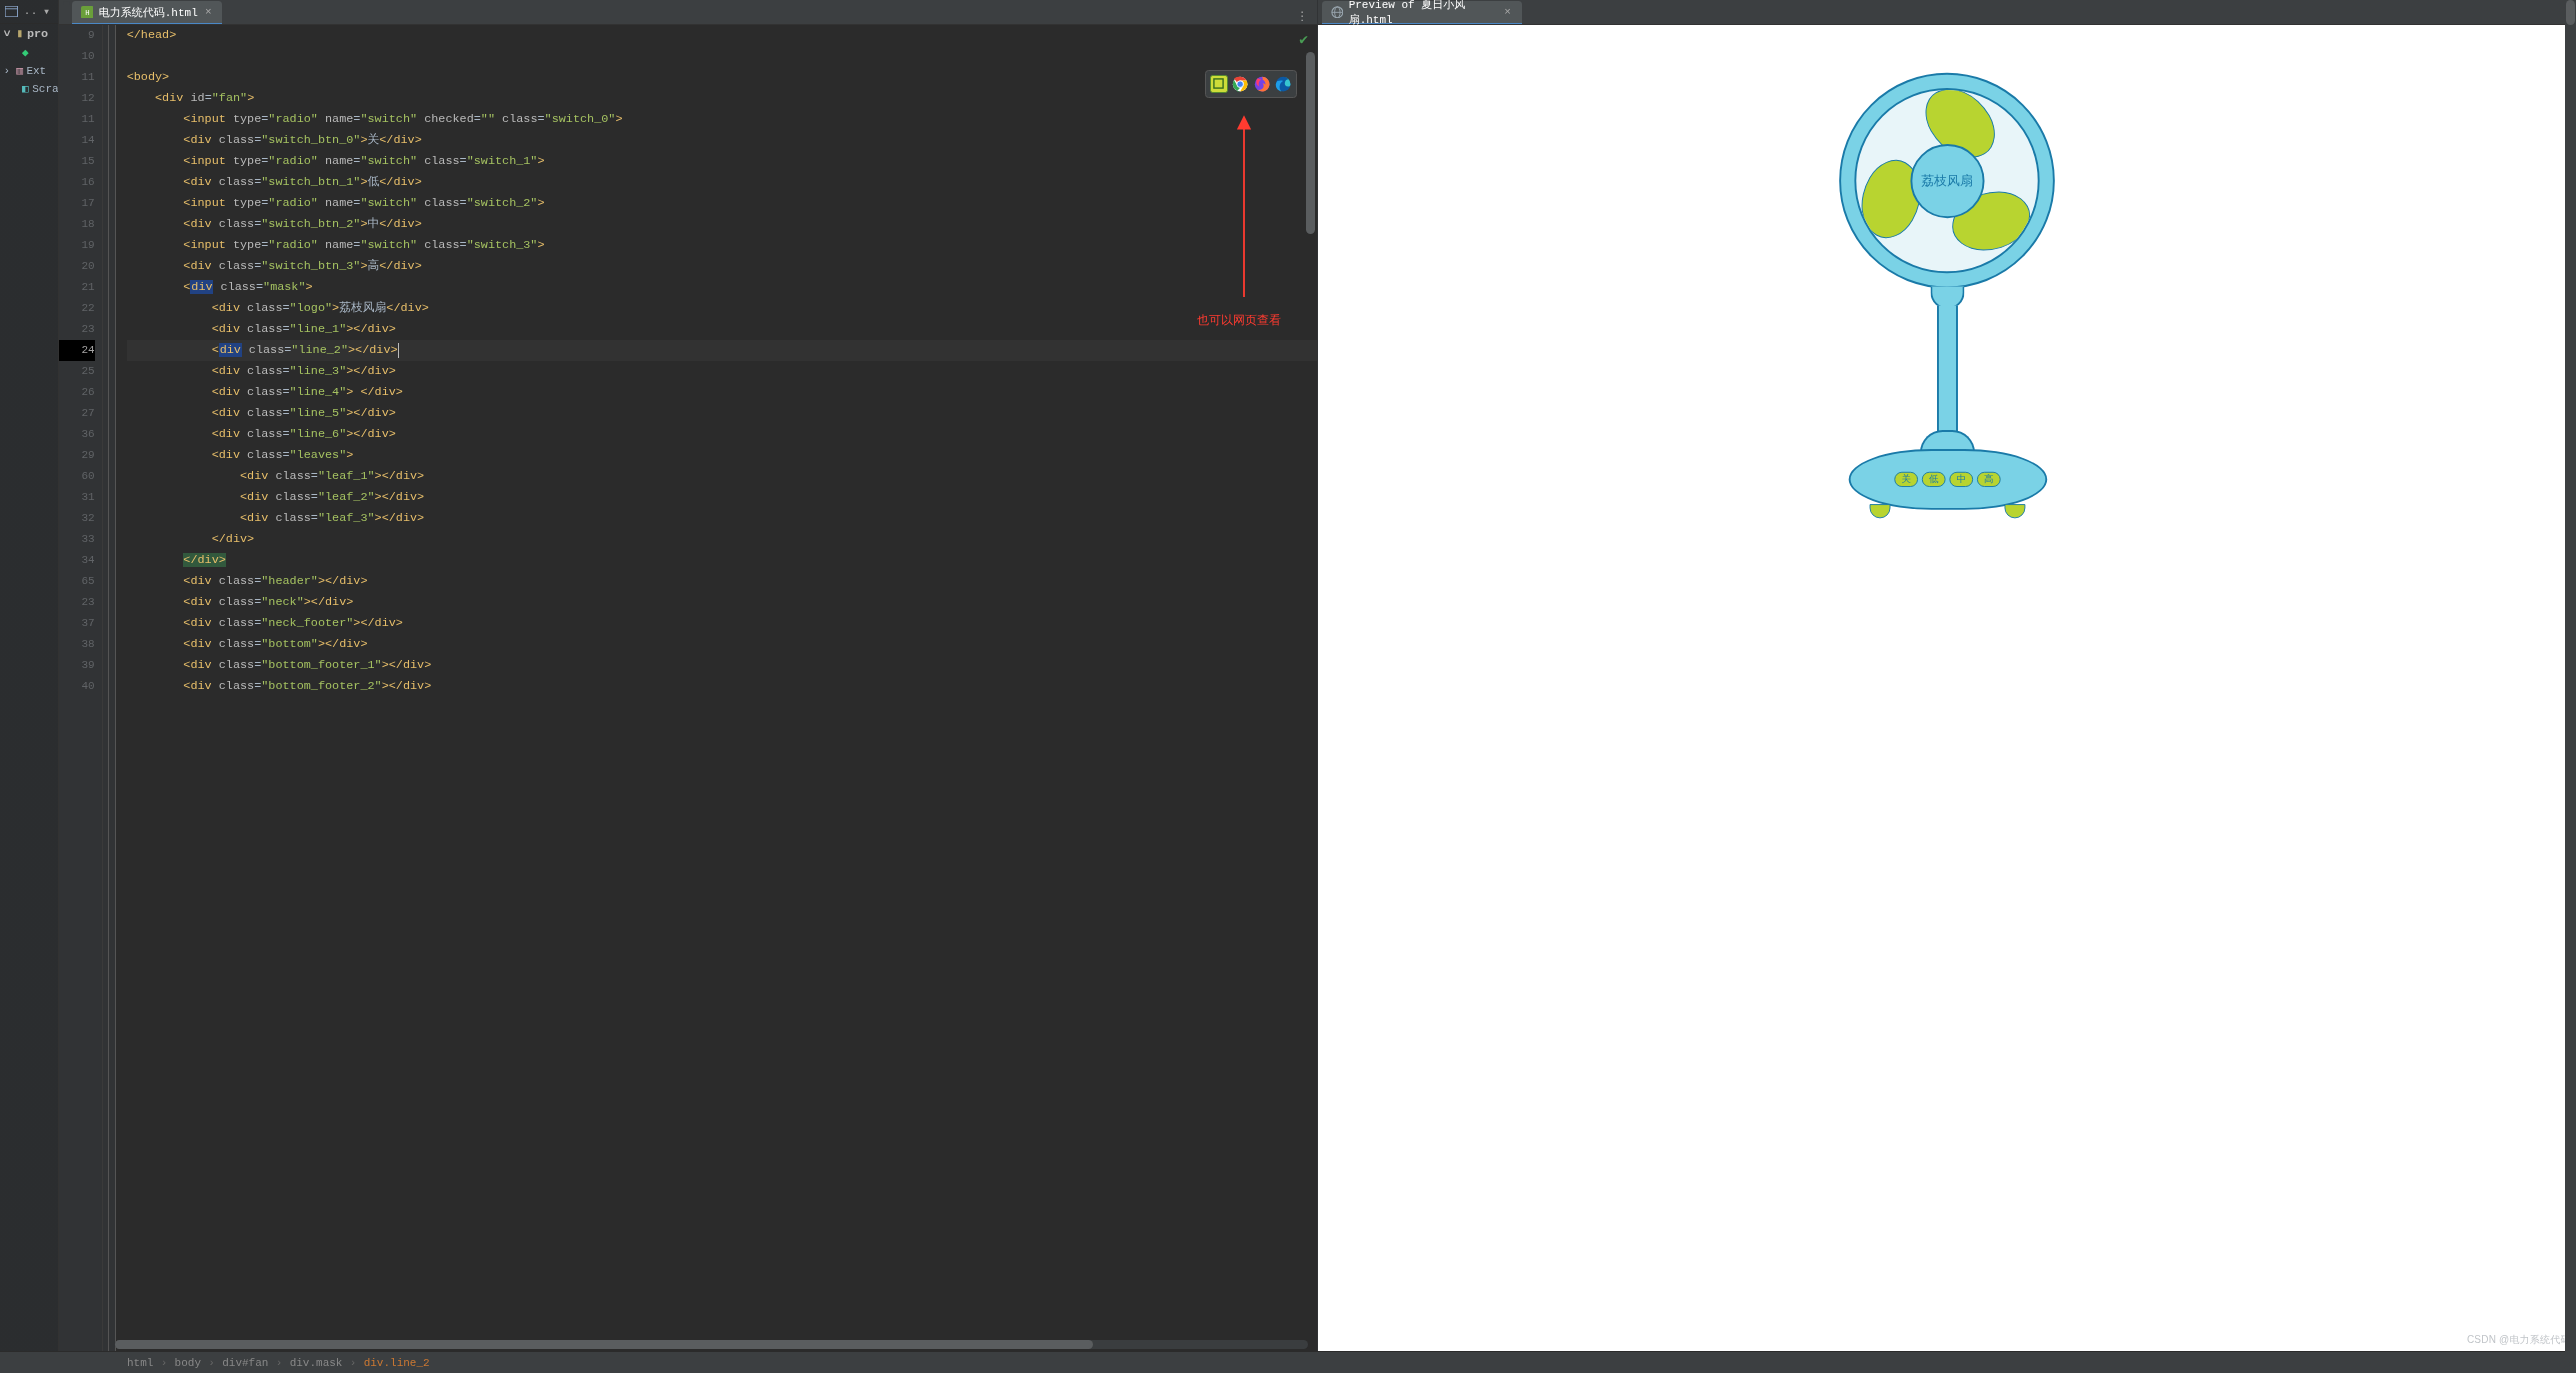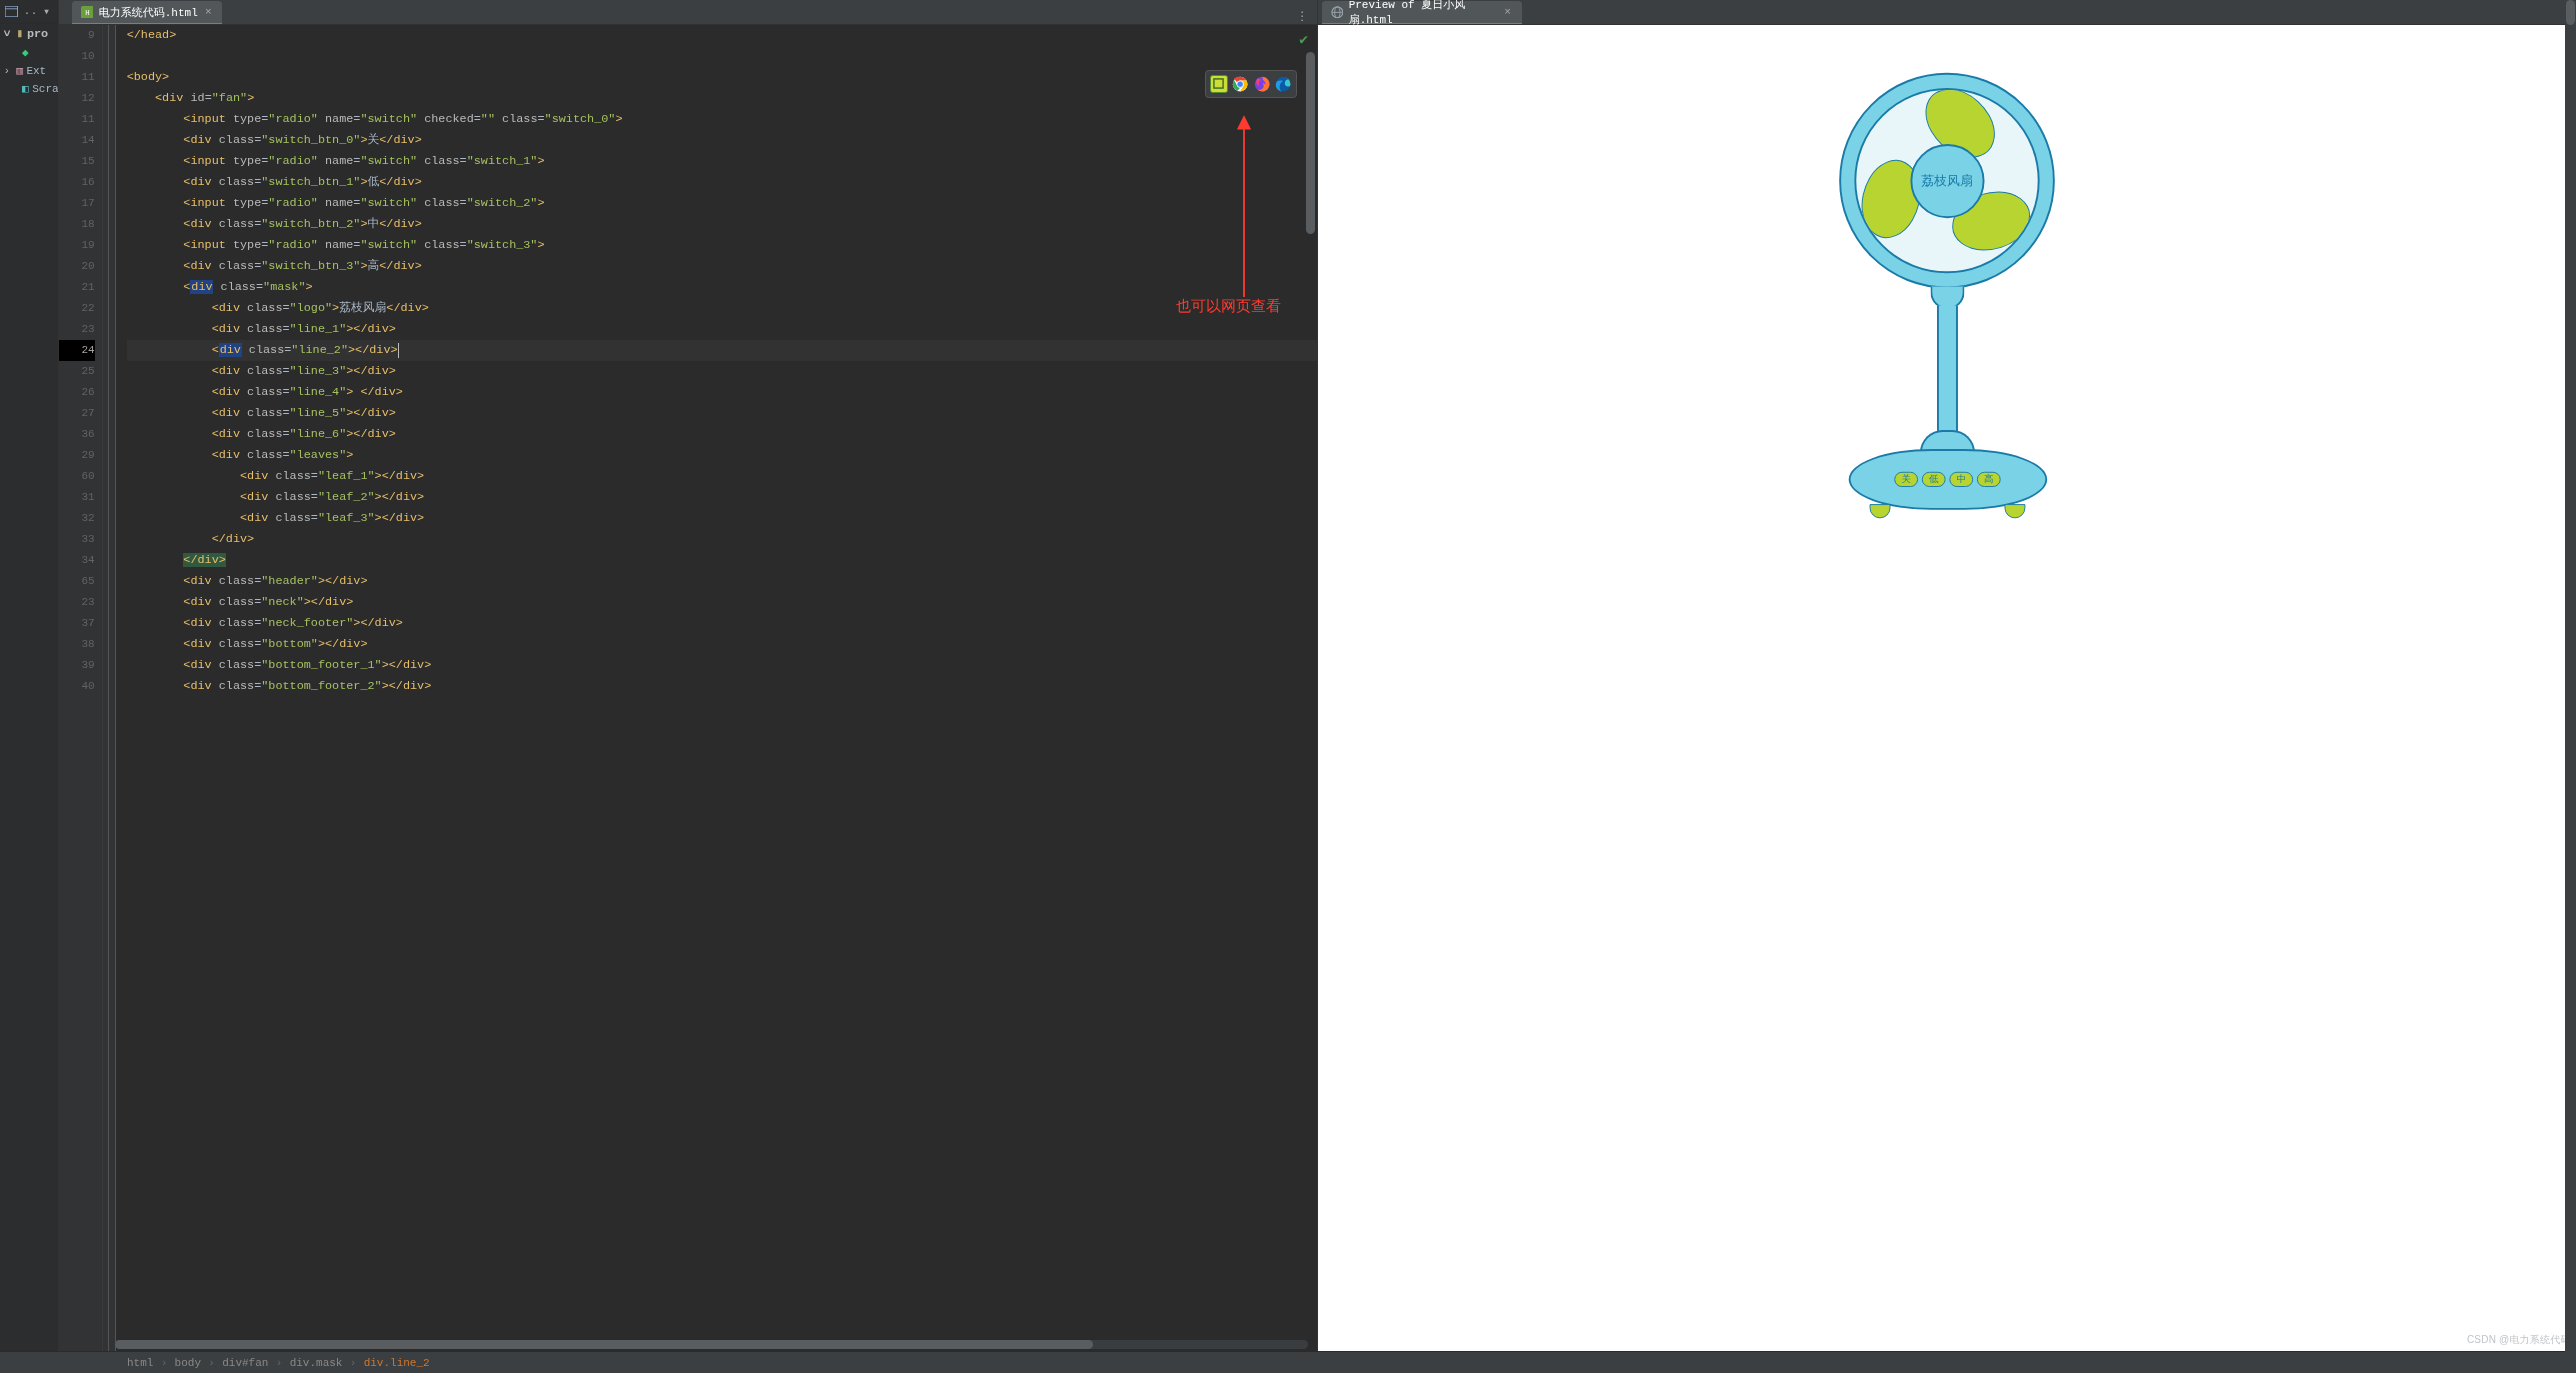--- a/index.html
+++ b/index.html
@@ -88,21 +88,21 @@
   .browser-bar{
     position:absolute;top:45px;right:20px;display:flex;gap:3.6px;
     background:#3b3f41;border:0.9px solid #555;border-radius:3.6px;padding:3.6px;
   }
   .bicon{width:18px;height:18px;border-radius:2.7px;display:flex;align-items:center;justify-content:center;}
   .arrow-annot{
     position:absolute;right:64px;top:91px;pointer-events:none;
   }
   .arrow-annot svg{overflow:visible;}
   .annot-text{
-    position:absolute;right:36px;top:272px;color:#ff3b30;font-size:15px;
+    position:absolute;right:36px;top:287px;color:#ff3b30;font-size:12px;
     font-family:"Microsoft YaHei",sans-serif;
   }
   .code-hscroll{
     position:absolute;left:56px;right:9px;bottom:1.8px;height:9px;
     background:#3a3d3f;border-radius:4.5px;
   }
   .code-hscroll .thumb{
     position:absolute;left:0;top:0;bottom:0;width:82%;background:#5a5d5f;border-radius:4.5px;
   }
   .code-vscroll{

